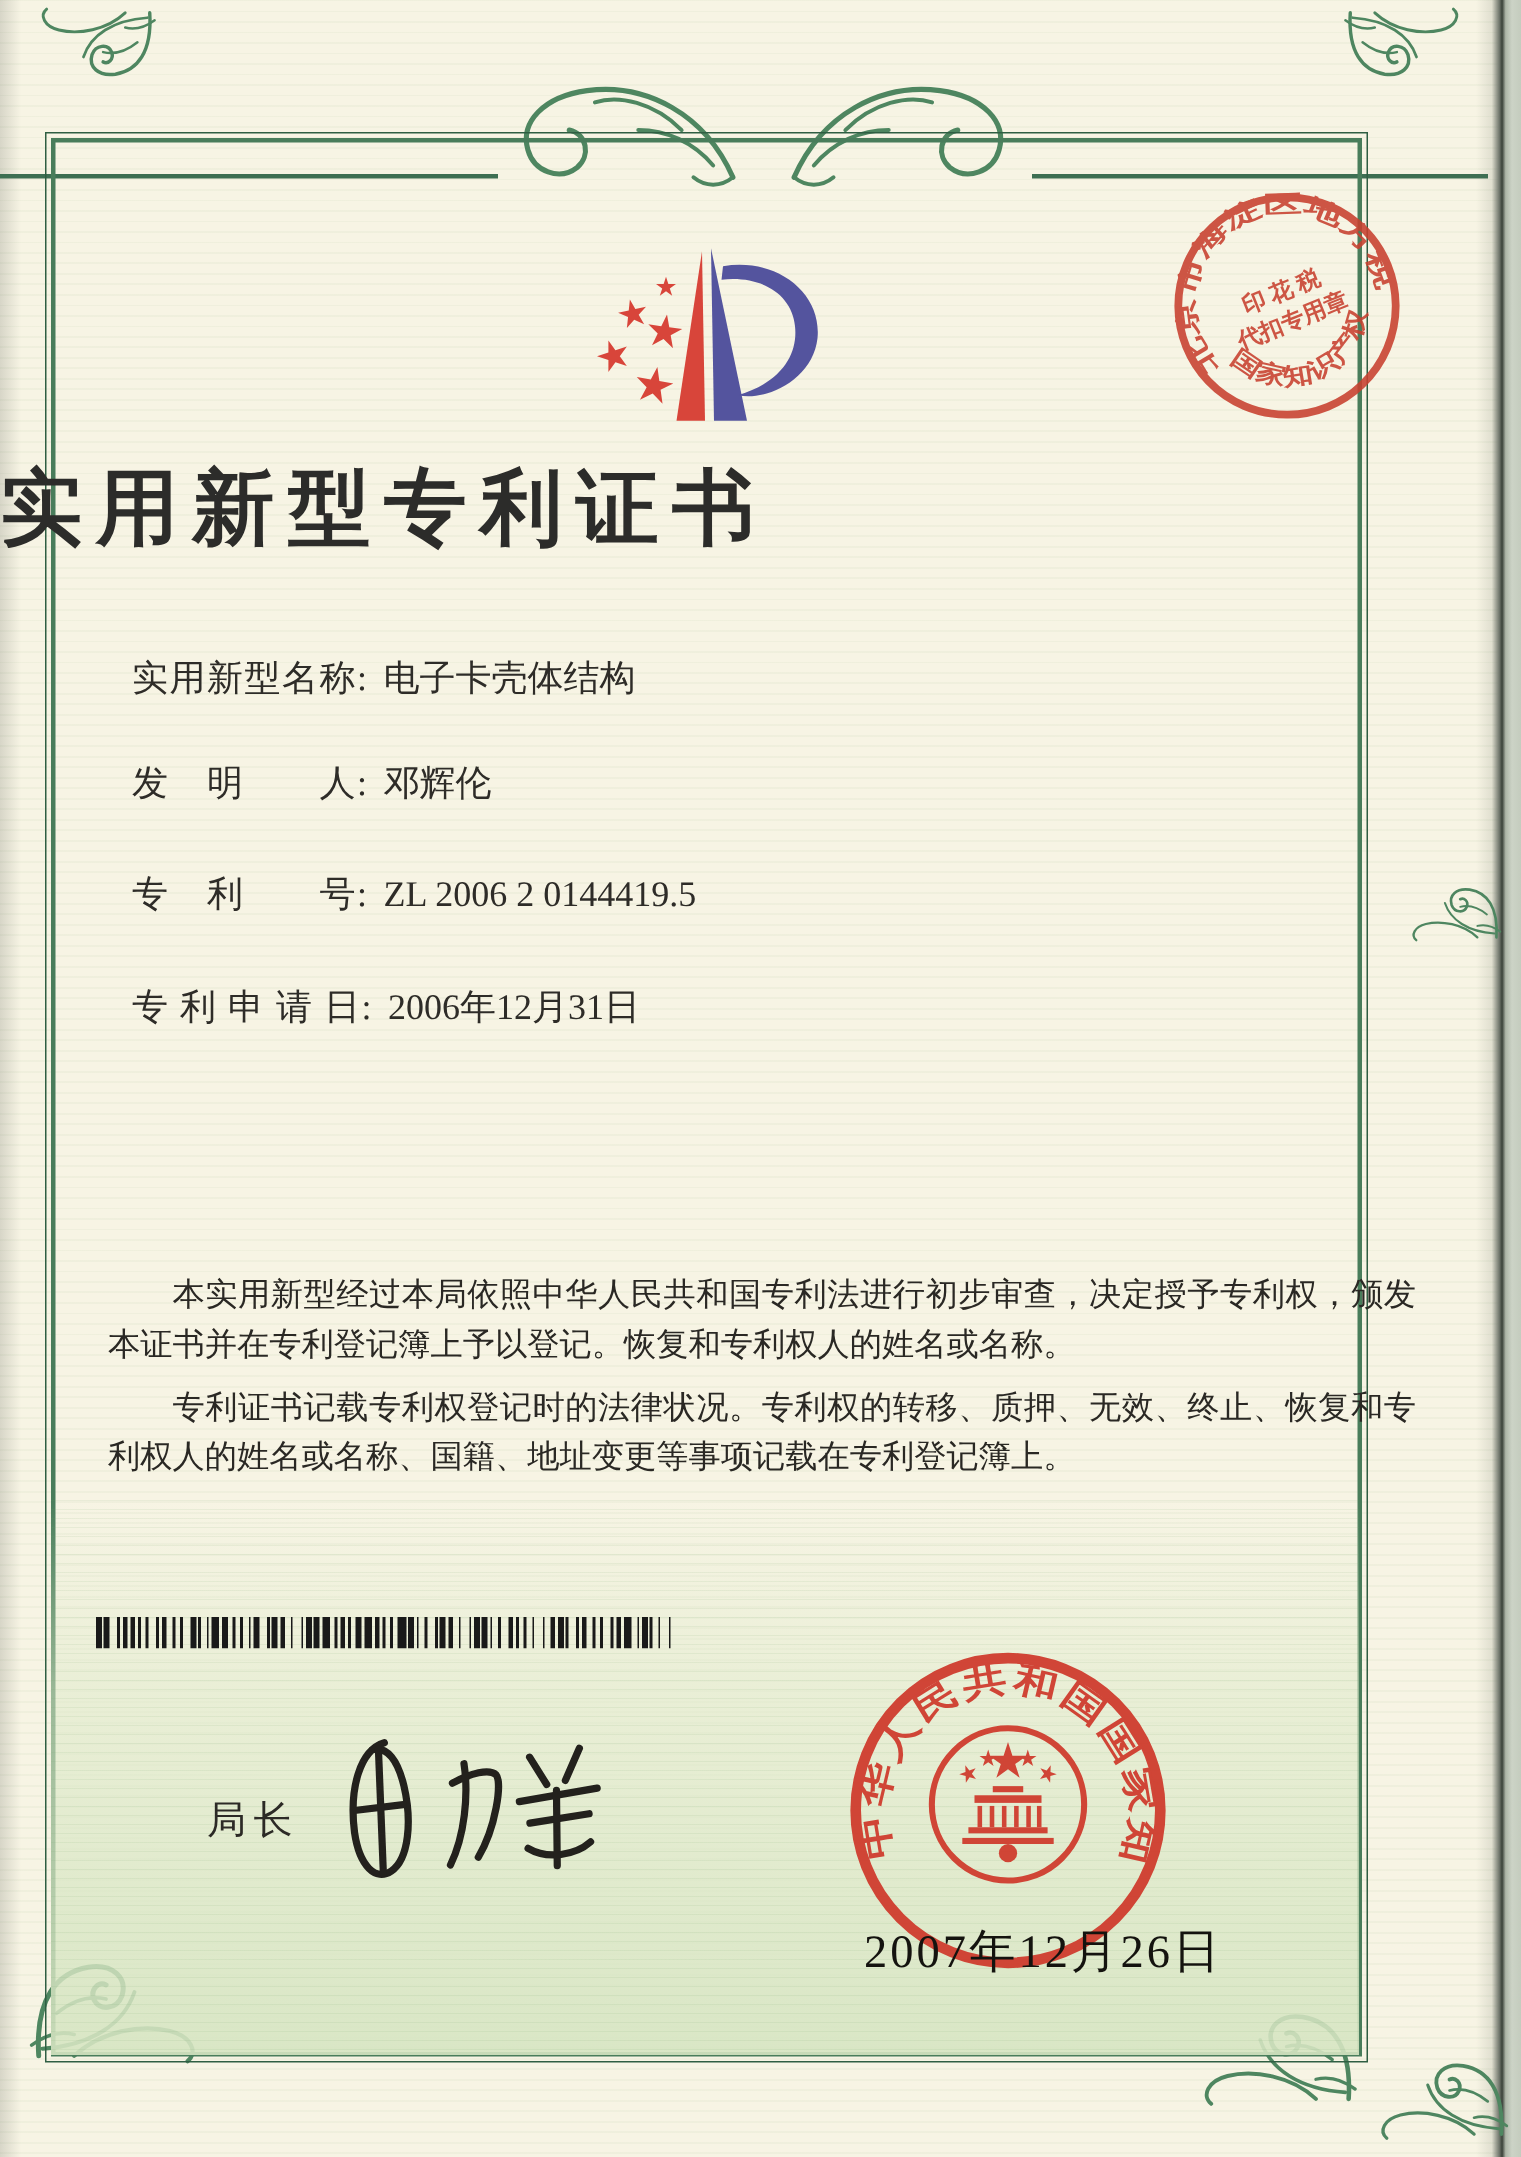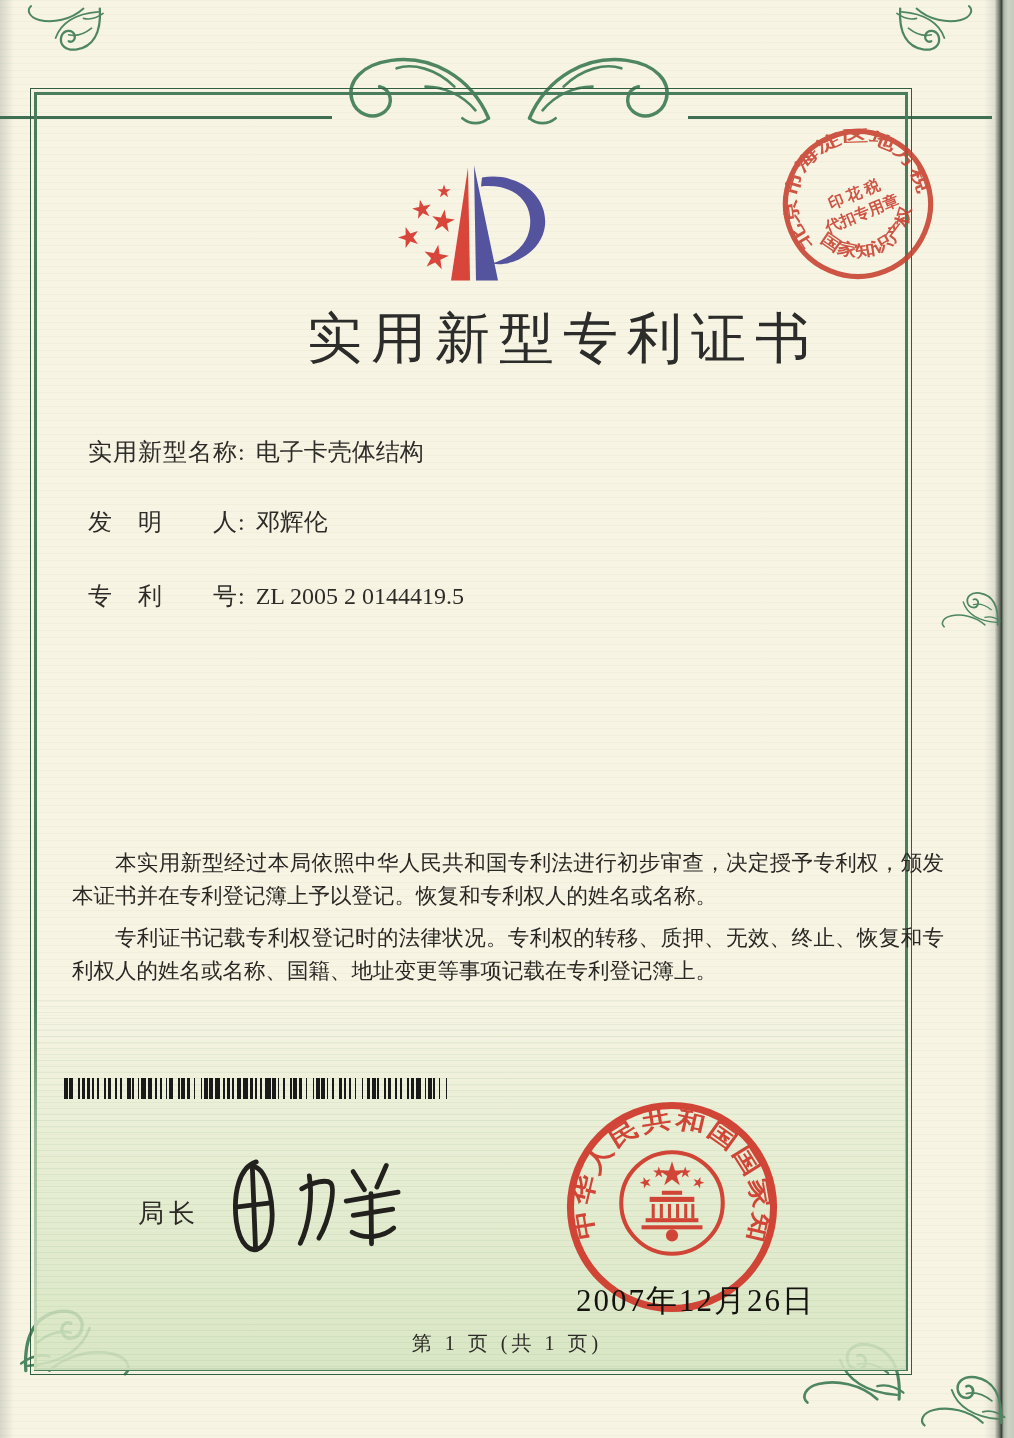--- a/index.html
+++ b/index.html
@@ -48,22 +48,22 @@
 
   .orn{position:absolute;color:#4e8660;}
   .orn svg{display:block;}
 
   .certno{
     position:absolute;left:56px;top:156px;
     font-size:24px;color:#3a3a36;letter-spacing:2px;
   }
   .logo{position:absolute;left:394px;top:154px;width:170px;height:138px;}
   .title{
-    position:absolute;left:0;width:819px;top:302px;text-align:right;
-    font-size:55px;font-weight:normal;color:#2c2c2a;letter-spacing:9px;
+    position:absolute;left:0;width:819px;top:302px;text-align:left;
+    font-size:55px;font-weight:bold;color:#2c2c2a;letter-spacing:9px;
   }
   .field{
     position:absolute;left:88px;font-size:24px;color:#2e2c28;white-space:nowrap;
   }
   .field .lbl{letter-spacing:1px;}
   .field .val{margin-left:10px;}
   .f1{top:436px;} .f2{top:506px;} .f3{top:580px;} .f4{top:655px;} .f5{top:727px;} .f6{top:801px;}
 
   .paras{
     position:absolute;left:72px;top:847px;width:872px;
@@ -190,21 +190,24 @@
 
   <div class="title">实用新型专利证书</div>
 
   <div class="field f1">
     <span class="lbl">实用新型名称:</span><span class="val">电子卡壳体结构</span>
   </div>
   <div class="field f2">
     <span class="lbl">发　明　　人:</span><span class="val">邓辉伦</span>
   </div>
   <div class="field f3">
-    <span class="lbl">专　利　　号:</span><span class="val">ZL 2005 2 0144419.5</span>
+    <span class="lbl">专　利　　号:</span><span class="val">ZL 2006 2 0144419.5</span>
+  </div>
+  <div class="field f4">
+    <span class="lbl">专 利 申 请 日:</span><span class="val">2006年12月31日</span>
   </div>
 
   <div class="paras">
     <p>本实用新型经过本局依照中华人民共和国专利法进行初步审查，决定授予专利权，颁发本证书并在专利登记簿上予以登记。恢复和专利权人的姓名或名称。</p>
     <p>专利证书记载专利权登记时的法律状况。专利权的转移、质押、无效、终止、恢复和专利权人的姓名或名称、国籍、地址变更等事项记载在专利登记簿上。</p>
   </div>
 
   <div class="barcode">
       <div class="bar" style="width: 3.5px;"></div>
       <div class="sp" style="width: 1.75px;"></div>
@@ -407,15 +410,14 @@
         <path id="taxbot" d="M 38,104 A 51,51 0 0 0 132,104" fill="none"></path>
         <text font-size="15.5" fill="#c8402f" font-weight="bold">
           <textPath href="#taxbot" textLength="135" lengthAdjust="spacingAndGlyphs">国家知识产权局</textPath>
         </text>
         <text x="85" y="80" text-anchor="middle" font-size="15" font-weight="bold" fill="#c8402f">印 花 税</text>
         <text x="85" y="100" text-anchor="middle" font-size="15" font-weight="bold" fill="#c8402f">代扣专用章</text>
       </g>
     </svg>
   </div>
 
-  <div class="footer">第 1 页 (共 1 页)</div>
 
 </div>
 
 </body></html>

